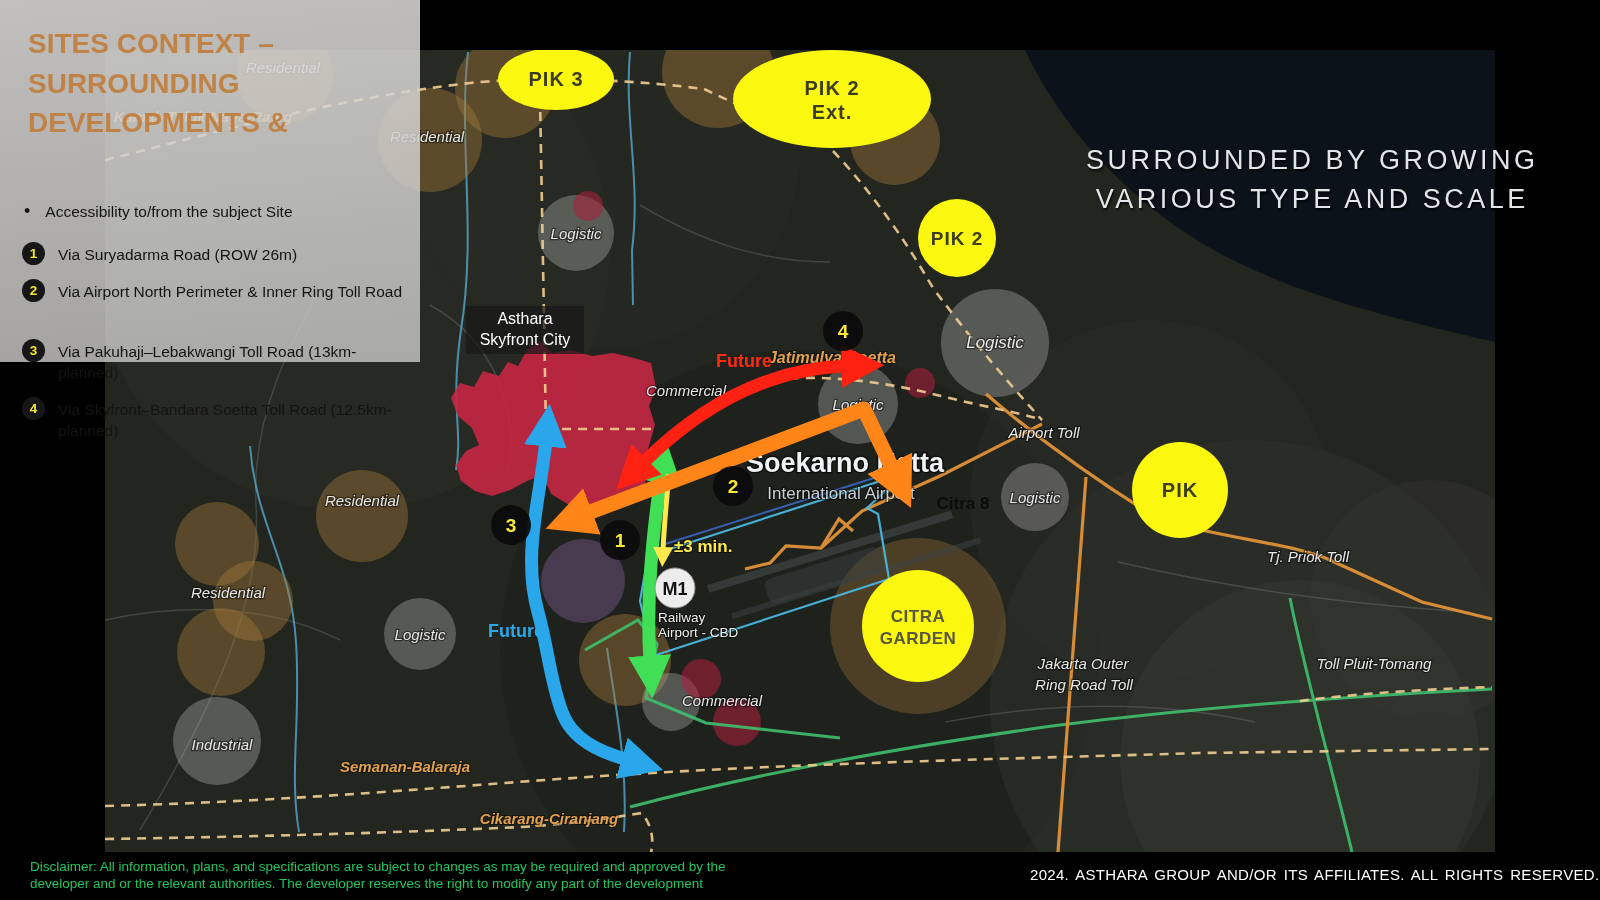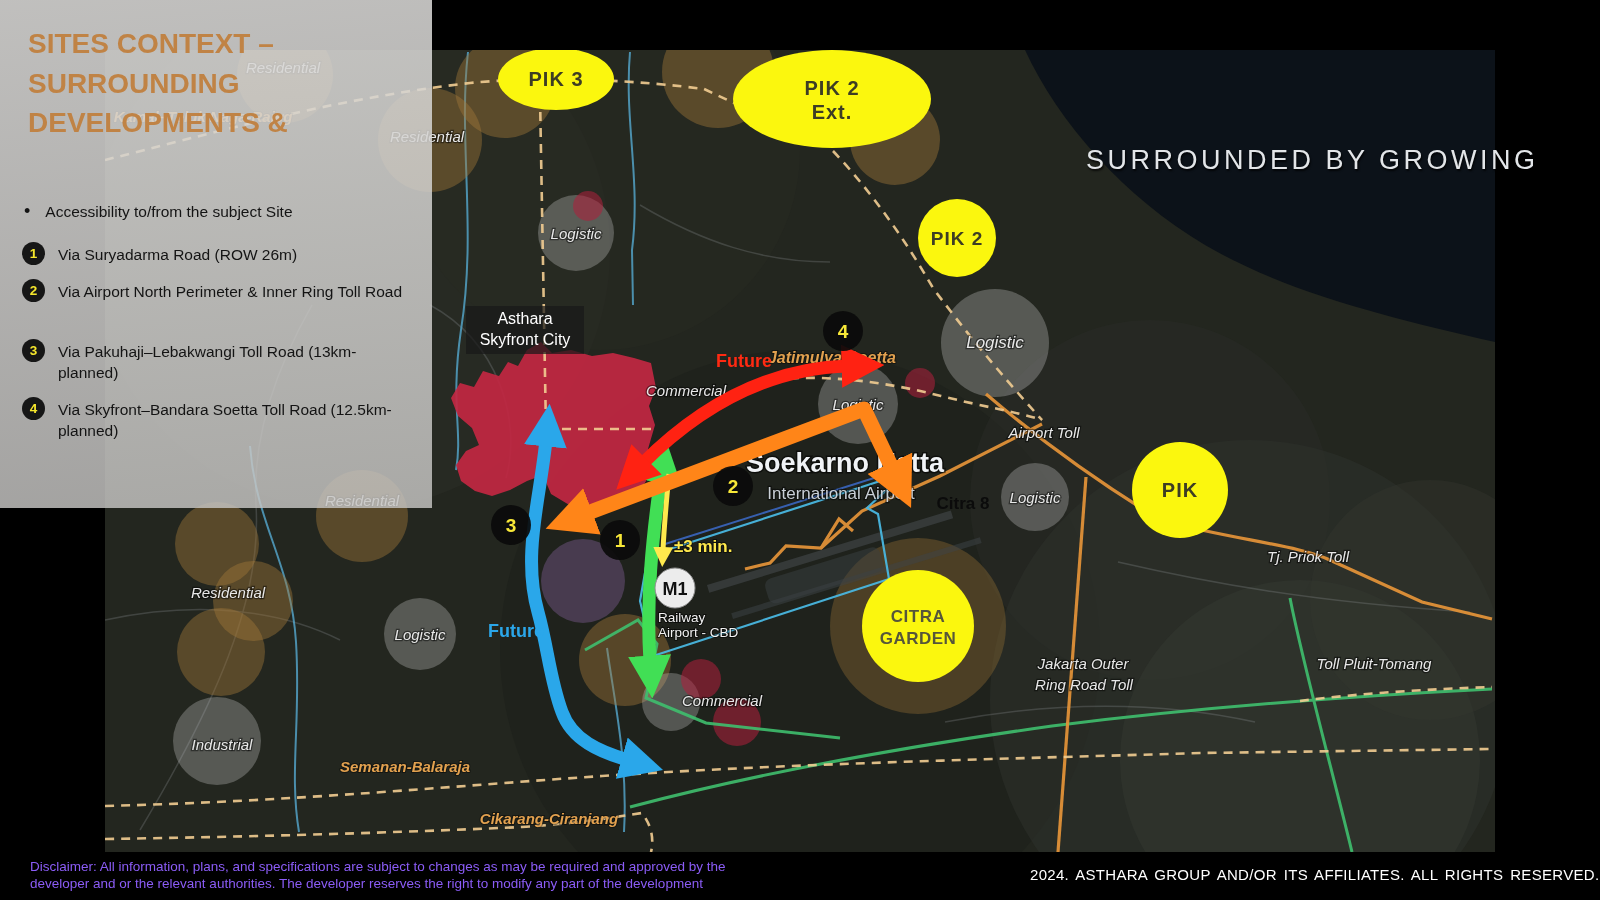--- a/index.html
+++ b/index.html
@@ -19,37 +19,37 @@
   .bubble-txt-sm{font-weight:bold;font-size:17px;fill:#56563a;text-anchor:middle;letter-spacing:.5px;}
   .badge-txt{font-weight:bold;font-size:19px;fill:#f8e838;text-anchor:middle;}
   .apt-name{font-weight:bold;font-size:27px;fill:#f0f3f6;text-anchor:middle;
             paint-order:stroke;stroke:rgba(0,0,0,.55);stroke-width:3px;}
   .apt-sub{font-size:17px;fill:#c9cfd6;text-anchor:middle;
            paint-order:stroke;stroke:rgba(0,0,0,.5);stroke-width:2.5px;}
   .small-wht{font-size:13.5px;fill:#f2f2f2;paint-order:stroke;stroke:rgba(0,0,0,.55);stroke-width:2px;}
   .tan{fill:#a5793a;opacity:.42;} .gry{fill:#cfcfcf;opacity:.30;}
   .redc{fill:#b01f3c;opacity:.55;} .pur{fill:#7a5b8e;opacity:.45;} .halo{fill:#8a6a32;opacity:.42;}
   
-  .panel{position:absolute;left:0;top:0;width:420px;height:508px;z-index:5;
-         background:linear-gradient(175deg,rgba(219,218,216,.88) 0%,rgba(198,197,195,.82) 100%);padding-left:12px;}
+  .panel{position:absolute;left:0;top:0;width:420px;height:362px;z-index:5;
+         background:linear-gradient(175deg,rgba(219,218,216,.88) 0%,rgba(198,197,195,.82) 100%);}
   .page-title{position:absolute;left:28px;top:24px;width:372px;font-size:28px;line-height:39.5px;
               font-weight:bold;color:#c08345;}
   .intro-row{position:absolute;left:24px;top:201px;width:384px;display:flex;gap:15px;}
   .intro-row .dot::before{content:"•";font-size:18px;color:#141414;}
   .access-item{position:absolute;left:22px;width:388px;display:flex;gap:13px;align-items:flex-start;}
   .num-badge{width:23px;height:23px;border-radius:50%;background:#161616;color:#f5e62c;
              font-weight:bold;font-size:13.5px;display:flex;align-items:center;justify-content:center;
              flex:0 0 23px;margin-top:-2px;}
   .access-text,.intro-text{font-weight:normal;font-size:15.5px;line-height:21px;color:#141414;}
   
   .right-heading{position:absolute;left:1086px;top:141px;z-index:4;font-size:27px;line-height:39px;
                  letter-spacing:3.5px;color:#e3e6e9;text-shadow:1px 2px 2px rgba(0,0,0,.75);text-align:center;}
   
   .disclaimer{position:absolute;left:30px;top:859px;width:790px;font-size:13.5px;line-height:16.5px;
-              color:#8b5cf6;z-index:6;}
+              color:#22c55e;z-index:6;}
   .copyright{position:absolute;left:1030px;top:866px;width:505px;font-size:15px;color:#fff;
              letter-spacing:.3px;word-spacing:2.5px;white-space:nowrap;z-index:6;}
 </style>
 </head>
 <body>
 
 <div class="map-wrap">
 <svg width="1390" height="802" viewBox="105 50 1390 802" xmlns="http://www.w3.org/2000/svg">
   <defs>
     <marker id="mr" viewBox="0 0 10 10" refX="1.5" refY="5" markerWidth="3.3" markerHeight="3.3" orient="auto-start-reverse">
@@ -296,19 +296,20 @@
     <span class="access-text">Via Pakuhaji–Lebakwangi Toll Road (13km-planned)</span>
   </div>
   <div class="access-item" style="top:399px">
     <span class="num-badge">4</span>
     <span class="access-text">Via Skyfront–Bandara Soetta Toll Road (12.5km-planned)</span>
   </div>
 </div>
 
 <div class="right-heading">
   <div>SURROUNDED BY GROWING</div>
+  <div>VARIOUS TYPE AND SCALE</div>
 </div>
 
 <div class="disclaimer">
   <div>Disclaimer: All information, plans, and specifications are subject to changes as may be required and approved by the</div>
   <div>developer and or the relevant authorities. The developer reserves the right to modify any part of the development</div>
 </div>
 <div class="copyright">2024. ASTHARA GROUP AND/OR ITS AFFILIATES. ALL RIGHTS RESERVED.</div>
 
 </body></html>

